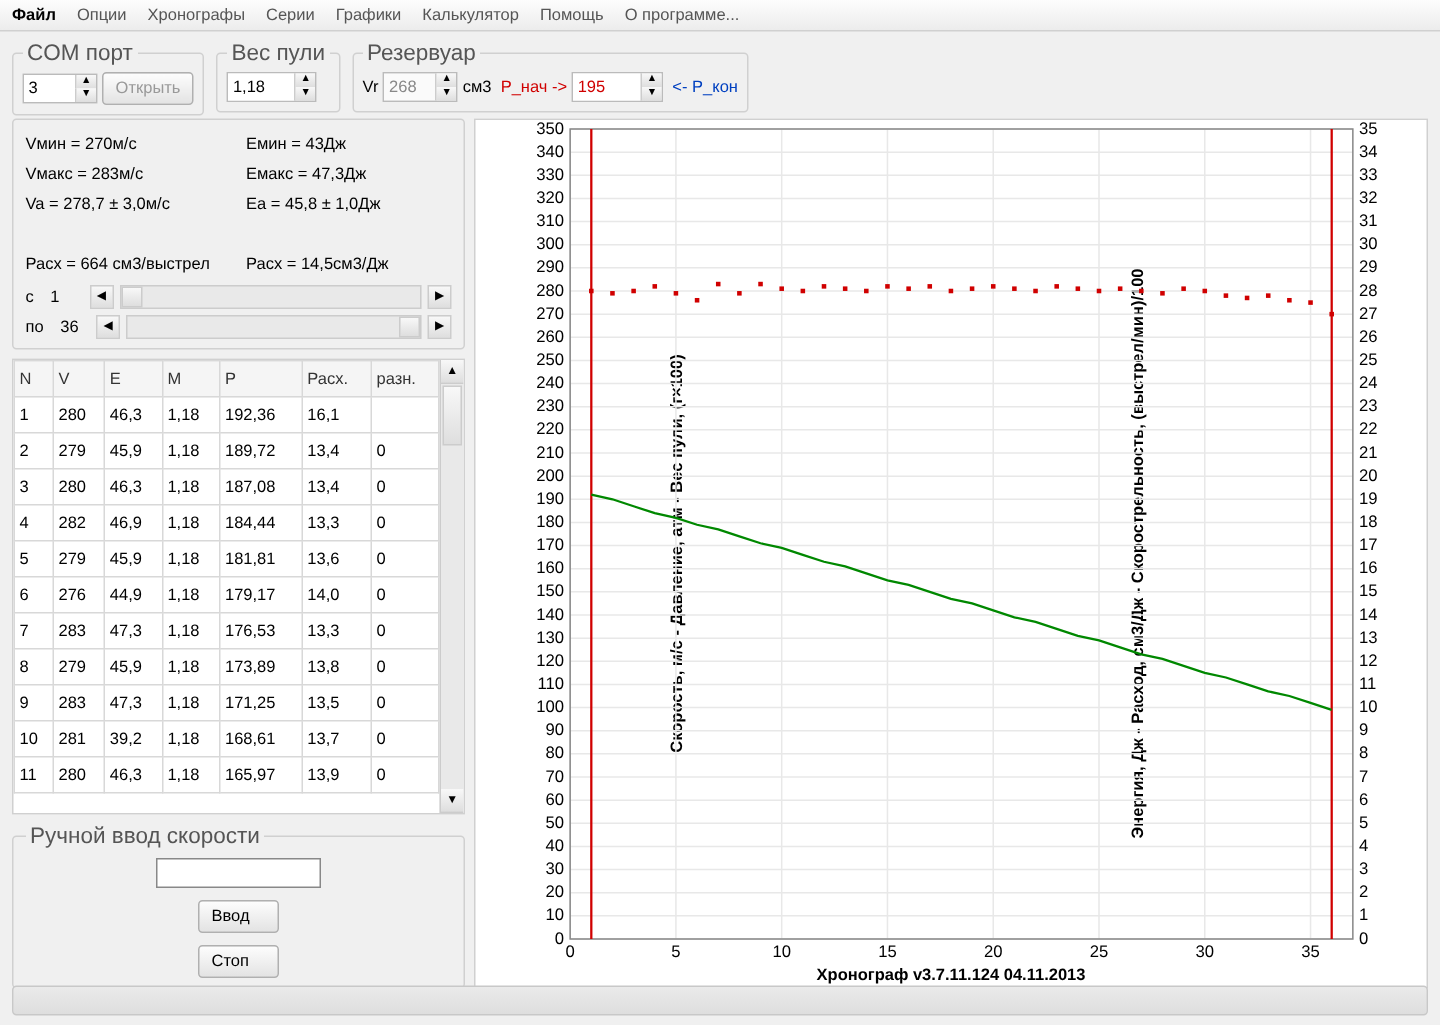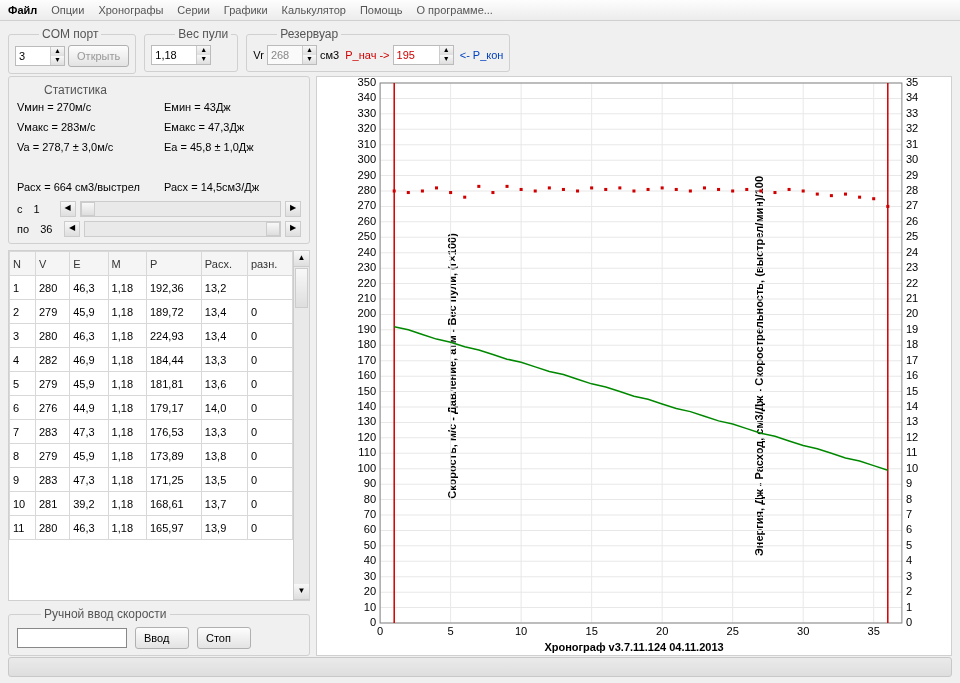--- a/index.html
+++ b/index.html
@@ -2,21 +2,21 @@
 <html><head>
 <meta charset="utf-8">
 <style>
   * { box-sizing: border-box; font-family: Tahoma, sans-serif; font-size: 11px; }
   body { margin: 0; padding: 0; background: #f0f0f0; width: 960px; height: 683px; overflow: hidden; }
   .menubar { background: linear-gradient(#fdfdfd,#ececec); border-bottom:1px solid #d0d0d0; padding: 4px 8px; display: flex; gap: 14px; }
   .menubar span { color:#555; cursor:default; }
   .menubar span.act { color:#000; font-weight:bold;}
   .toprow { display:flex; gap:8px; padding:6px 8px 2px 8px; align-items:flex-start;}
   fieldset { border:1px solid #d0d0d0; border-radius:3px; padding:4px 6px 6px 6px; margin:0;}
-  legend { color:#555; padding:0 3px; font-size:12px;margin-left:24px;}
+  legend { color:#555; padding:0 3px; font-size:15px;}
   .spin { display:inline-flex; align-items:center; border:1px solid #bbb; background:#fff; height:20px;}
   .spin input { border:none; width:34px; height:18px; padding:0 3px; outline:none;}
   .spin .arrows { display:flex; flex-direction:column; width:14px;}
   .spin .arrows div { height:9px; line-height:7px; text-align:center; font-size:7px; background:linear-gradient(#f8f8f8,#dedede); border-left:1px solid #ccc; cursor:pointer;}
   .btn { display:inline-block; min-width:54px; height:22px; line-height:20px; text-align:left; border:1px solid #b0b0b0; border-radius:3px; background:linear-gradient(#fdfdfd,#e3e3e3); cursor:pointer; padding:0 8px;}
   .btn.disabled { color:#999; cursor:default;}
   .redtxt { color:#d00000; }
   .bluetxt { color:#0040c0; }
   .main { display:flex; gap:6px; padding:0 8px 6px 8px; height:586px;}
   .left { width:302px; display:flex; flex-direction:column; gap:6px;}
@@ -26,21 +26,21 @@
   .hscroll { display:flex; align-items:center; gap:4px; margin-top:4px;}
   .hscroll .track { flex:1; height:16px; background:#e9e9e9; border:1px solid #ccc; position:relative;}
   .hscroll .ar { width:16px; height:16px; background:linear-gradient(#f8f8f8,#dedede); border:1px solid #ccc; text-align:center; line-height:12px; font-size:8px; cursor:pointer;}
   .tablewrap { flex:1; border:1px solid #d0d0d0; background:#fff; overflow:hidden; position:relative; display:flex;}
   table { border-collapse:collapse; width:100%; }
   th,td { border:1px solid #d8d8d8; padding:4px 3px; text-align:left; height:24px; white-space:nowrap;}
   th { background:#f5f5f5; font-weight:normal; color:#333;}
   .vscroll { width:16px; background:#e9e9e9; border-left:1px solid #ccc; display:flex; flex-direction:column;}
   .vscroll .ar { height:16px; background:linear-gradient(#f8f8f8,#dedede); border-bottom:1px solid #ccc; text-align:center; font-size:8px; line-height:14px; cursor:pointer;}
   .vscroll .thumb { height:40px; background:linear-gradient(#f8f8f8,#dedede); border:1px solid #ccc; margin:1px;}
-  .manual { border:1px solid #d0d0d0; border-radius:3px; padding:6px 8px; display:flex; gap:8px; align-items:center;}
+  .manual { border:1px solid #d0d0d0; border-radius:3px; padding:6px 8px; display:flex; gap:8px; align-items:center;flex-direction:column;}
   .manual input { border:1px solid #888; width:110px; height:20px;}
   .right { flex:1; position:relative; background:#fff; border:1px solid #d0d0d0;}
   .ylab-left { position:absolute; left:2px; top:50%; transform:translateY(-50%) rotate(-90deg); transform-origin:center; font-weight:bold; white-space:nowrap; font-size:11px;}
   .ylab-right { position:absolute; right:2px; top:50%; transform:translateY(-50%) rotate(-90deg); transform-origin:center; font-weight:bold; white-space:nowrap; font-size:11px;}
   .plot { position:absolute; left:60px; right:46px; top:6px; bottom:32px; }
   svg { width:100%; height:100%; overflow:visible;}
   .gridline { stroke:#e8e8e8; stroke-width:1; }
   .border { stroke:#888; stroke-width:1; fill:none;}
   .xtitle { position:absolute; bottom:2px; left:50%; transform:translateX(-50%); font-weight:bold; white-space:nowrap;}
   .status { position:absolute; bottom:0; left:0; right:0; height:20px; margin:4px 8px 6px 8px; background:linear-gradient(#eaeaea,#dedede); border:1px solid #c8c8c8; border-radius:3px;}
@@ -100,21 +100,20 @@
           <div>▼</div>
         </span>
       </span>&nbsp;
     <span class="bluetxt">&lt;- P_кон</span>
   </fieldset>
 </div>
 
 <div class="main">
   <div class="left">
     <div class="statbox">
-      <legend style="color:#555">Статистика</legend>
       <div class="statcols">
         <div>
           <div>Vмин = 270м/с</div>
           <div>Vмакс = 283м/с</div>
           <div>Va = 278,7 ± 3,0м/с</div>
           <div>&nbsp;</div>
           <div>Расх = 664 см3/выстрел</div>
         </div>
         <div>
           <div>Eмин = 43Дж</div>
@@ -158,38 +157,38 @@
                 <th>разн.</th>
               </tr>
             </thead>
           <tbody id="tbody">
               <tr>
                 <td>1</td>
                 <td>280</td>
                 <td>46,3</td>
                 <td>1,18</td>
                 <td>192,36</td>
-                <td>13,2</td>
+                <td>16,1</td>
                 <td></td>
               </tr>
               <tr>
                 <td>2</td>
                 <td>279</td>
                 <td>45,9</td>
                 <td>1,18</td>
                 <td>189,72</td>
                 <td>13,4</td>
                 <td>0</td>
               </tr>
               <tr>
                 <td>3</td>
                 <td>280</td>
                 <td>46,3</td>
                 <td>1,18</td>
-                <td>224,93</td>
+                <td>187,08</td>
                 <td>13,4</td>
                 <td>0</td>
               </tr>
               <tr>
                 <td>4</td>
                 <td>282</td>
                 <td>46,9</td>
                 <td>1,18</td>
                 <td>184,44</td>
                 <td>13,3</td>

